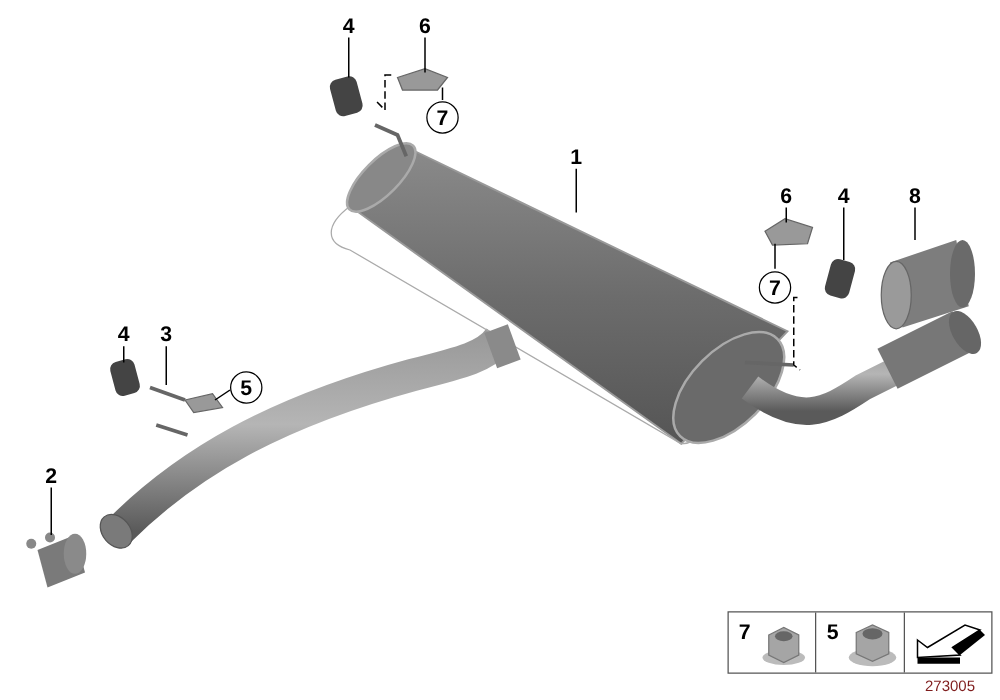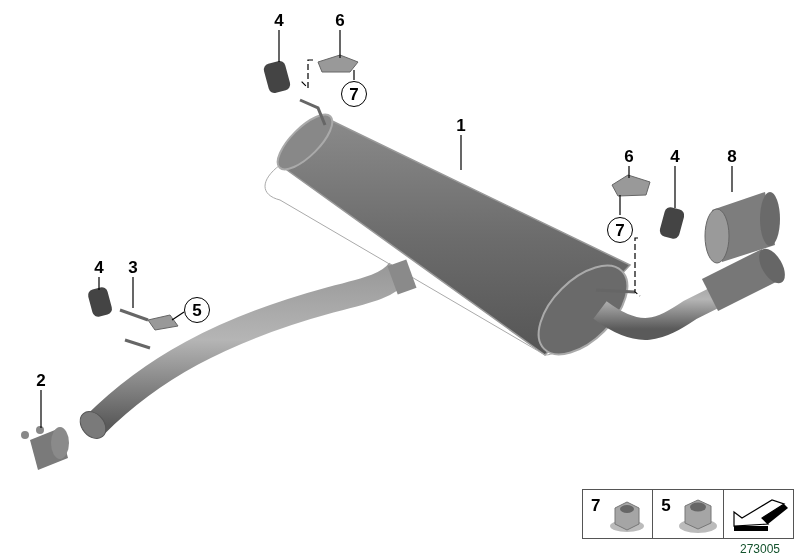--- a/index.html
+++ b/index.html
@@ -13,21 +13,21 @@
     width: 24px; height: 24px; border: 1.6px solid #000; border-radius: 50%;
     display: flex; align-items: center; justify-content: center; transform: translate(-50%, 0);
   }
   .legend-box {
     position: absolute; left: 582px; top: 489px; width: 210px; height: 48px;
     border: 1px solid #555; display: flex; background: #fff;
   }
   .legend-cell { position: relative; flex: 1; border-right: 1px solid #555; }
   .legend-cell:last-child { border-right: none; }
   .legend-num { position: absolute; left: 8px; top: 6px; font-weight: bold; font-size: 17px; }
-  .doc-id { position: absolute; left: 740px; top: 542px; font-size: 12px; color: #14532d; }
+  .doc-id { position: absolute; left: 740px; top: 542px; font-size: 12px; color: #7f1d1d; }
 </style>
 </head>
 <body>
 
 <div class="diagram">
   <svg width="800" height="560" viewBox="0 0 800 560">
     <defs>
       <linearGradient id="muff" x1="0" y1="0" x2="0" y2="1">
         <stop offset="0" stop-color="#8a8a8a"></stop>
           <stop offset="0.5" stop-color="#6c6c6c"></stop>

